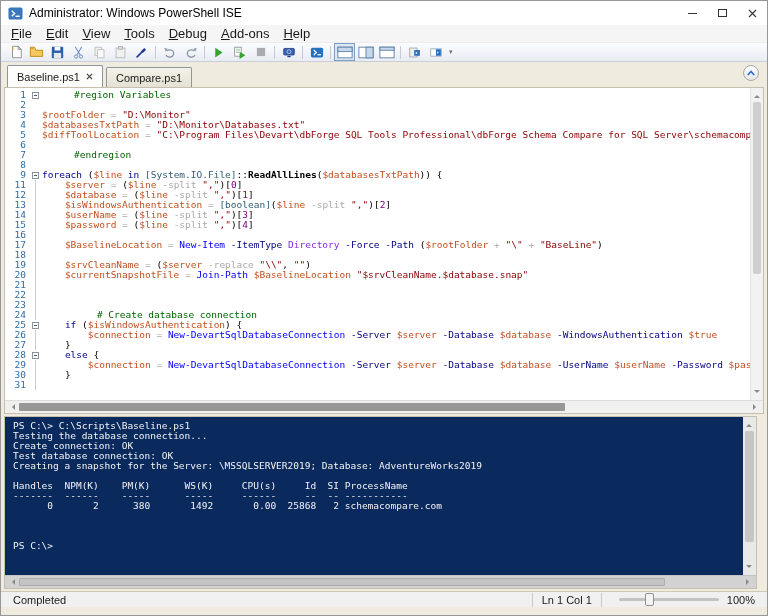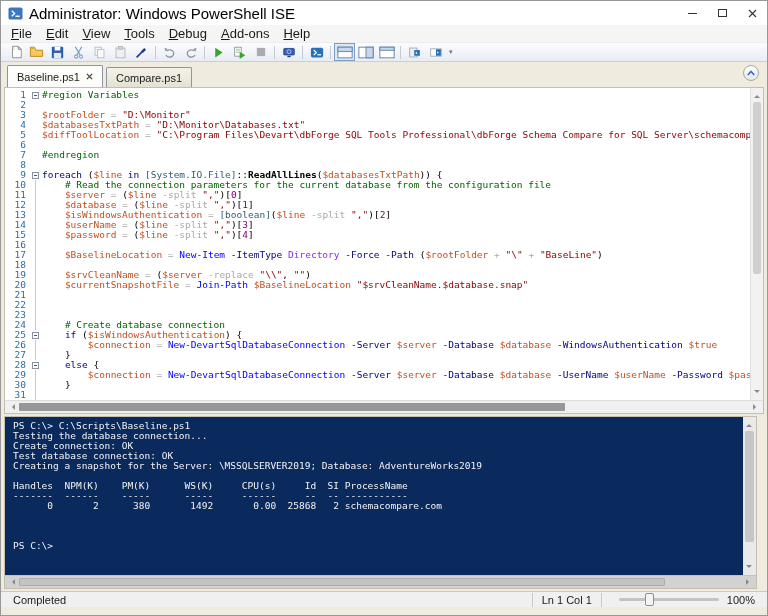--- a/index.html
+++ b/index.html
@@ -7,21 +7,21 @@
   .window {
     width: 768px; height: 616px;
     border: 1px solid #979797;
     background: #EFEBDE;
     display: flex; flex-direction: column;
     overflow: hidden; position: relative;
   }
   
   .titlebar { height: 24px; background: #FFFFFF; display: flex; align-items: center; padding-left: 7px; flex: none; }
   .app-icon { width: 15px; height: 15px; margin-right: 6px; flex: none; }
-  .titlebar .title { font-size: 15px; color: #000; flex: 1; }
+  .titlebar .title { font-size: 12px; color: #000; flex: 1; }
   .winbtn { width: 30px; height: 24px; display: flex; align-items: center; justify-content: center; color: #333; cursor: default; }
   .minbar { width: 9px; height: 1px; background: #333; }
   .maxbox { width: 9px; height: 8px; border: 1px solid #333; }
   
   .menubar { height: 17px; background: #F5F5F5; display: flex; align-items: center; padding-left: 3px; font-size: 13px; color: #1a1a1a; flex: none; }
   .menu-item { padding: 1px 7px; }
   
   .toolbar { height: 20px; background: linear-gradient(#FBFCFE, #E8ECF3); border-top: 1px solid #EDEDED; border-bottom: 1px solid #C9CED8; display: flex; align-items: center; padding: 0 4px; flex: none; }
   .tbtn { width: 21px; height: 18px; display: flex; align-items: center; justify-content: center; border: 1px solid transparent; }
   .tbtn.selected { border: 1px solid #7E9CC0; background: #D9E7F7; }
@@ -36,21 +36,21 @@
   
   .editor { height: 327px; margin: 0 3px; background: #FFFFFF; border: 1px solid #C5C0AE; position: relative; flex: none; }
   .code-area { position: absolute; left: 0; right: 13px; top: 0; bottom: 13px; overflow: hidden; padding-top: 2px; background: #fff; }
   .code-line { display: flex; height: 10px; line-height: 10px; font-family: "DejaVu Sans Mono", monospace; font-size: 9.5px; }
   .ln { width: 24px; flex: none; text-align: right; padding-right: 3px; color: var(--line_number, #2E6DA4); }
   .fold { width: 13px; flex: none; position: relative; }
   .fold.line::before { content: ""; position: absolute; left: 6px; top: 0; height: 100%; border-left: 1px solid #C3CBD3; }
   .fold-box { display: inline-block; width: 7px; height: 7px; border: 1px solid #8A939D; background: #fff; position: relative; margin-left: 3px; top: 1px; }
   .fold-box::after { content: ""; position: absolute; left: 1px; right: 1px; top: 2px; border-top: 1px solid #4E565F; }
   .code-text { white-space: pre; flex: none; color: #000; }
-  .tk-c { color: var(--comment, #006400); }
+  .tk-c { color: var(--comment, #006400); margin-left: 32px; }
   .tk-v { color: var(--variable, #BF4E1E); }
   .tk-s { color: var(--string, #8B0000); }
   .tk-o { color: var(--operator, #A9A9A9); }
   .tk-k { color: var(--keyword, #00008B); }
   .tk-t { color: var(--type, #2E5E74); text-align: center; }
   .tk-m { color: #000; font-weight: bold; }
   .tk-n { color: var(--number, #800080); }
   .tk-cmd { color: var(--command, #0000FF); }
   .tk-p { color: var(--parameter, #000080); }
   .tk-arg { color: var(--argument, #8A2BE2); }
@@ -304,25 +304,20 @@
         </div>
         <div class="code-line">
           <span class="ln">8</span>
           <span class="fold "></span>
           <span class="code-text"></span>
         </div>
         <div class="code-line">
           <span class="ln">9</span>
           <span class="fold box"><span class="fold-box"></span></span>
           <span class="code-text"><span class="tk-k">foreach</span><span class="tk-d"> (</span><span class="tk-v">$line</span><span class="tk-d"> </span><span class="tk-k">in</span><span class="tk-d"> </span><span class="tk-t">[System.IO.File]</span><span class="tk-d">::</span><span class="tk-m">ReadAllLines</span><span class="tk-d">(</span><span class="tk-v">$databasesTxtPath</span><span class="tk-d">)) {</span></span>
-        </div>
-        <div class="code-line">
-          <span class="ln">10</span>
-          <span class="fold line"></span>
-          <span class="code-text"><span class="tk-c">    # Read the connection parameters for the current database from the configuration file</span></span>
         </div>
         <div class="code-line">
           <span class="ln">11</span>
           <span class="fold line"></span>
           <span class="code-text"><span class="tk-d">    </span><span class="tk-v">$server</span><span class="tk-d"> </span><span class="tk-o">=</span><span class="tk-d"> (</span><span class="tk-v">$line</span><span class="tk-d"> </span><span class="tk-o">-split</span><span class="tk-d"> </span><span class="tk-s">","</span><span class="tk-d">)[</span><span class="tk-n">0</span><span class="tk-d">]</span></span>
         </div>
         <div class="code-line">
           <span class="ln">12</span>
           <span class="fold line"></span>
           <span class="code-text"><span class="tk-d">    </span><span class="tk-v">$database</span><span class="tk-d"> </span><span class="tk-o">=</span><span class="tk-d"> (</span><span class="tk-v">$line</span><span class="tk-d"> </span><span class="tk-o">-split</span><span class="tk-d"> </span><span class="tk-s">","</span><span class="tk-d">)[</span><span class="tk-n">1</span><span class="tk-d">]</span></span>

